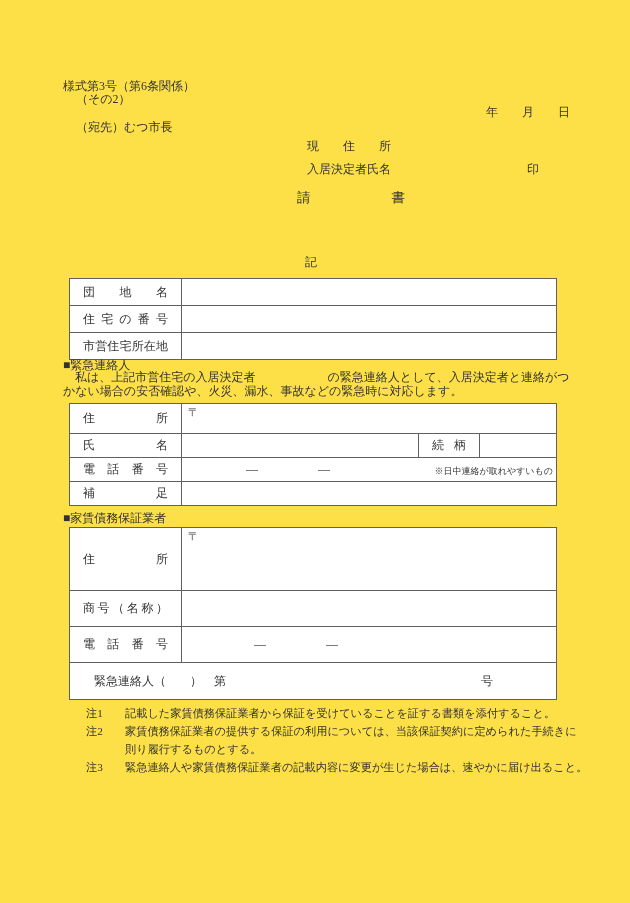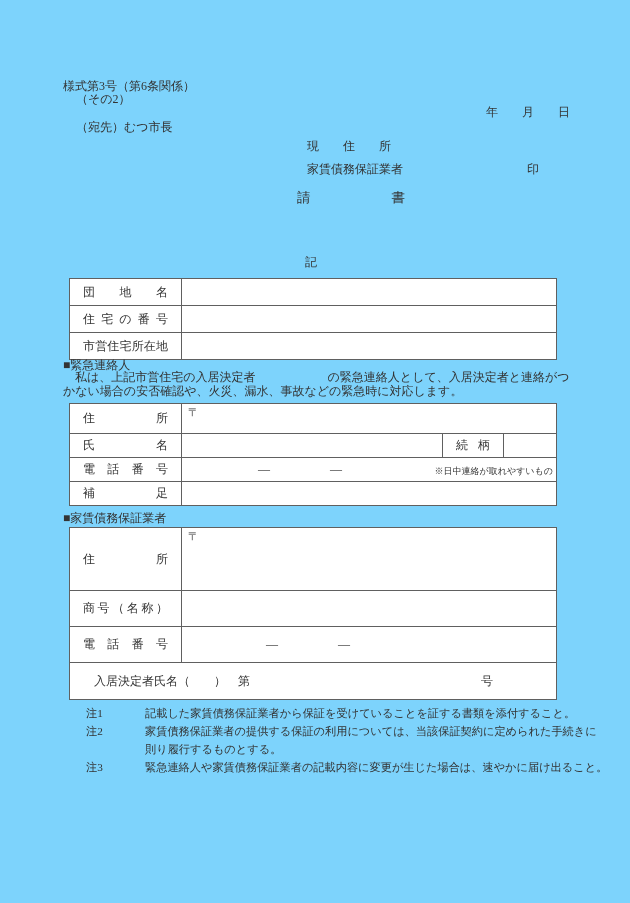--- a/index.html
+++ b/index.html
@@ -1,63 +1,63 @@
 <!DOCTYPE html>
 <html><head>
 <meta charset="utf-8">
 <style>
   html,body { margin:0; padding:0; background:#ffffff; }
   .page {
-    position:relative; width:630px; height:903px; background:#7dd3fc;
+    position:relative; width:630px; height:903px; background:#fde047;
     font-family:"Liberation Serif","DejaVu Serif",serif; color:#333;
     overflow:hidden;
   }
   .abs { position:absolute; white-space:nowrap; }
   .t12 { font-size:12px; line-height:14px; }
   .t13 { font-size:13.5px; line-height:15px; }
   .sec-head { font-size:12px; line-height:14px; }
 
   .desc {
     position:absolute; left:63px; top:371px; width:514px;
     font-size:12px; line-height:13.5px; white-space:pre-line;
   }
 
   .tbl { position:absolute; left:69px; width:486px; border:1px solid #606060; background:#fff; }
   .row { display:flex; }
-  .row + .row { border-top:1px solid #606060;gap:12px; }
+  .row + .row { border-top:1px solid #606060; }
   .lcell { width:112px; flex:none; border-right:1px solid #606060; display:flex; align-items:center; box-sizing:border-box; }
   .jl { display:block; width:100%; padding:0 13px; font-size:12px; box-sizing:border-box;
         text-align:justify; text-align-last:justify; }
   .vcell { flex:1 1 auto; position:relative; box-sizing:border-box; min-width:0; }
   .mcell { width:236px; flex:none; box-sizing:border-box; }
   .lcell2 { width:62px; flex:none; border-left:1px solid #606060; border-right:1px solid #606060;
             display:flex; align-items:center; box-sizing:border-box; }
   .lcell2 .jl { padding:0 13px; }
   .postal { position:absolute; top:2px; left:6px; font-size:11px; line-height:12px; }
   .phone { display:flex; align-items:center; padding-left:64px; font-size:12px; }
   .phone3 { padding-left:72px; }
   .phone-note { position:absolute; right:3px; top:56%; transform:translateY(-50%); font-size:9px; }
   .reg { display:flex; align-items:center; justify-content:space-between; padding:0 63px 0 24px; font-size:12px; }
 
   .notes { position:absolute; left:86px; top:704px; font-size:11.2px; }
-  .note { display:flex; line-height:18px;gap:20px; }
+  .note { display:flex; line-height:18px; }
   .note-num { width:27px; flex:none; }
   .note-text { white-space:pre-line; width:472px;padding-left:12px; }
 </style>
 </head>
 <body>
 
 <div class="page">
 
   <div class="abs t12" style="left:63px; top:79px;">様式第3号（第6条関係）</div>
   <div class="abs t12" style="left:76px; top:92px;">（その2）</div>
   <div class="abs t12" style="right:60px; top:105px;">年　　月　　日</div>
   <div class="abs t12" style="left:76px; top:120px;">（宛先）むつ市長</div>
   <div class="abs t12" style="left:307px; top:139px;">現　　住　　所</div>
-  <div class="abs t12" style="left:307px; top:162px;">家賃債務保証業者</div>
+  <div class="abs t12" style="left:307px; top:162px;">入居決定者氏名</div>
   <div class="abs t12" style="left:527px; top:162px;">印</div>
 
   <div class="abs t13" style="left:253px; top:190px;padding-left:44px;">請　　　　　　書</div>
 
   <div class="abs t12" style="left:305px; top:255px;">記</div>
 
   <div class="tbl" style="top:278px;">
     <div class="row" style="height:26px;">
       <div class="lcell">
           <span class="jl">団地名</span>
@@ -138,21 +138,21 @@
     <div class="row" style="height:35px;">
       <div class="lcell">
           <span class="jl">電話番号</span>
         </div>
       <div class="vcell phone phone3">
         <span>―　　　　　―</span>
       </div>
     </div>
     <div class="row" style="height:36px;">
       <div class="vcell reg">
-        <span>入居決定者氏名（　　）　第</span>
+        <span>緊急連絡人（　　）　第</span>
         <span>号</span>
       </div>
     </div>
   </div>
 
   <div class="notes">
     <div class="note">
       <span class="note-num">注1</span>
       <span class="note-text">記載した家賃債務保証業者から保証を受けていることを証する書類を添付すること。</span>
     </div>

